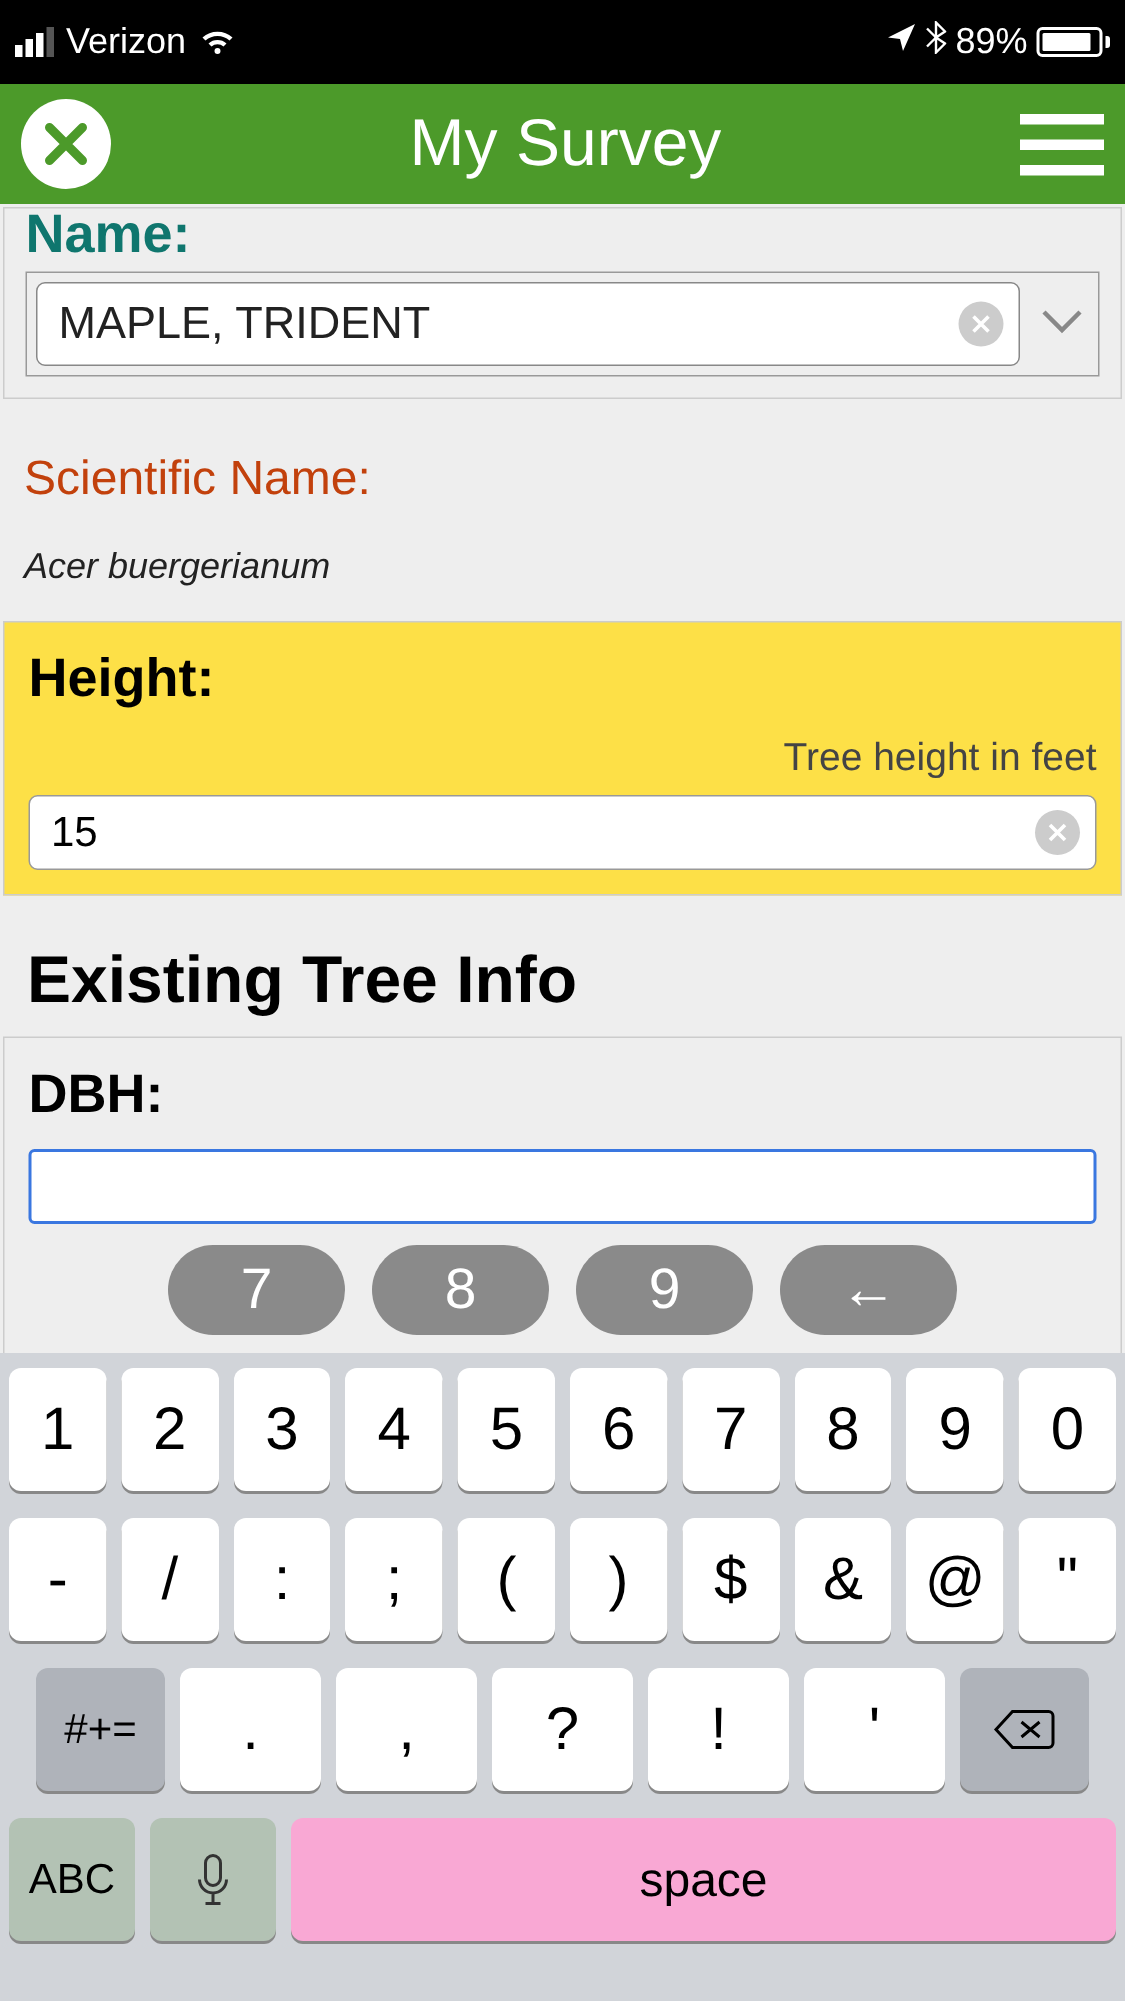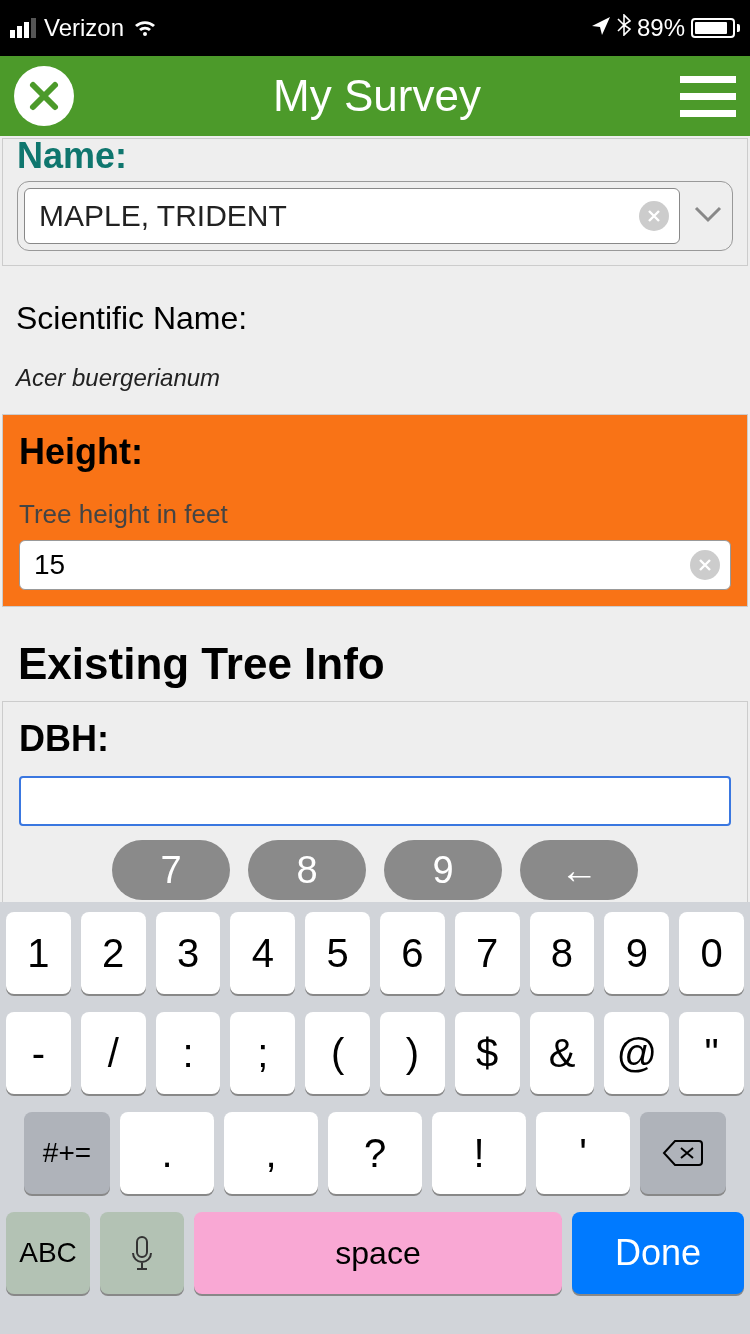--- a/index.html
+++ b/index.html
@@ -25,32 +25,32 @@
   .close-btn { width:60px; height:60px; background:#fff; border-radius:50%; display:flex; align-items:center; justify-content:center; color:#4c9a2a; }
   .close-btn svg { display:block; }
   .app-title { flex:1; text-align:center; font-size:44px; font-weight:400; }
   .ham { display:flex; flex-direction:column; gap:10px; }
   .ham span { width:56px; height:7px; background:#fff; display:block; }
 
   
   .content { padding: 0; background:#eee; height: calc(1334px - 40px - 80px - 432px); overflow:hidden; position:relative; }
   .name-section { border:1px solid #ccc; padding:10px 14px 14px 14px; margin:2px 2px 0 2px; background:#eee; position:relative; }
   .name-label { font-size:36px; font-weight:700; color:#0f766e; margin-top:-14px; }
-  .dropdown-row { display:flex; align-items:center; gap:10px; margin-top:4px; border:1px solid #999; border-radius:12px; padding:6px; }
+  .dropdown-row { display:flex; align-items:center; gap:10px; margin-top:4px; border:1px solid #999; border-radius:0; padding:6px; }
   .dropdown-input { flex:1; height:56px; border:1px solid #888; border-radius:6px; background:#fff; display:flex; align-items:center; padding:0 14px; font-size:30px; color:#222; position:relative; }
   .clear-circ { width:30px;height:30px;border-radius:50%;background:#ccc;display:flex;align-items:center;justify-content:center;color:#fff;position:absolute;right:10px; }
   .chevron { width:36px; text-align:center; }
 
   .sci-block { padding: 34px 16px 20px 16px; }
-  .sci-label { font-size:32px; color:#000000; }
+  .sci-label { font-size:32px; color:#c2410c; }
   .sci-value { font-size:24px; font-style:italic; color:#222; margin-top:27px; }
 
-  .height-section { border:1px solid #ccc; background:#f97316; margin:2px; padding:16px; }
+  .height-section { border:1px solid #ccc; background:#fde047; margin:2px; padding:16px; }
   .height-label { font-size:36px; font-weight:700; }
-  .height-sub { font-size:26px; color:#444; margin-top:26px; }
+  .height-sub { font-size:26px; color:#444; margin-top:16px;text-align:right; }
   .text-input { width:100%; height:50px; border:1px solid #999; border-radius:6px; background:#fff; margin-top:10px; display:flex; align-items:center; padding:0 14px; font-size:28px; position:relative; }
 
   .section-title { font-size:44px; font-weight:700; padding:30px 18px 10px 18px; }
 
   .dbh-section { border:1px solid #ccc; background:#eee; margin:2px; padding:16px 16px 8px 16px; }
   .dbh-label { font-size:36px; font-weight:700; }
   .dbh-input { width:100%; height:50px; border:2px solid #3a77e0; border-radius:4px; background:#fff; margin-top:16px; }
 
   .numpad { display:flex; gap:18px; justify-content:center; margin-top:14px; flex-wrap:wrap; }
   .numpad .nkey { width:118px; height:60px; border-radius:30px; background:#8a8a8a; color:#fff; display:flex; align-items:center; justify-content:center; font-size:38px; }
@@ -225,15 +225,14 @@
   </div>
   <div class="krow r4">
     <div class="key muted abc">ABC</div>
     <div class="key muted mic">
       <svg width="28" height="40" viewBox="0 0 28 40">
           <rect x="9" y="4" width="10" height="20" rx="5" fill="none" stroke="#333" stroke-width="2"></rect>
           <path d="M5 20a9 9 0 0018 0M14 29v7m-5 0h10" stroke="#333" stroke-width="2" fill="none"></path>
         </svg>
     </div>
     <div class="key space">space</div>
-    <div class="key done">Done</div>
   </div>
 </div>
 
 </body></html>

